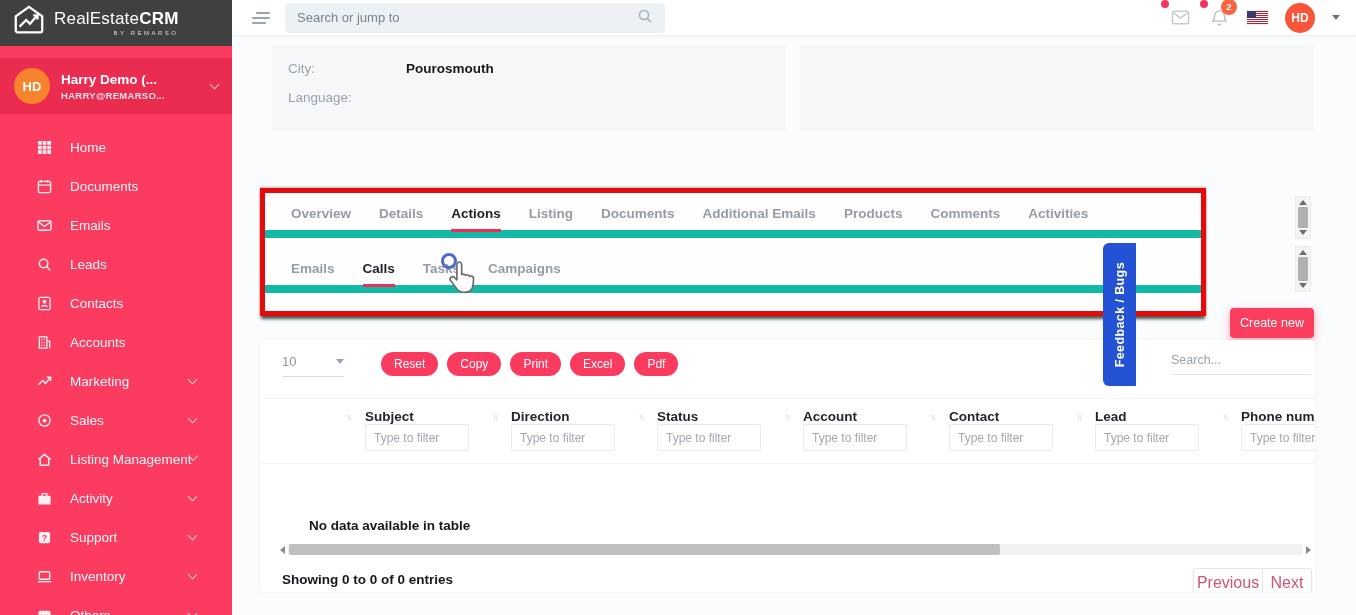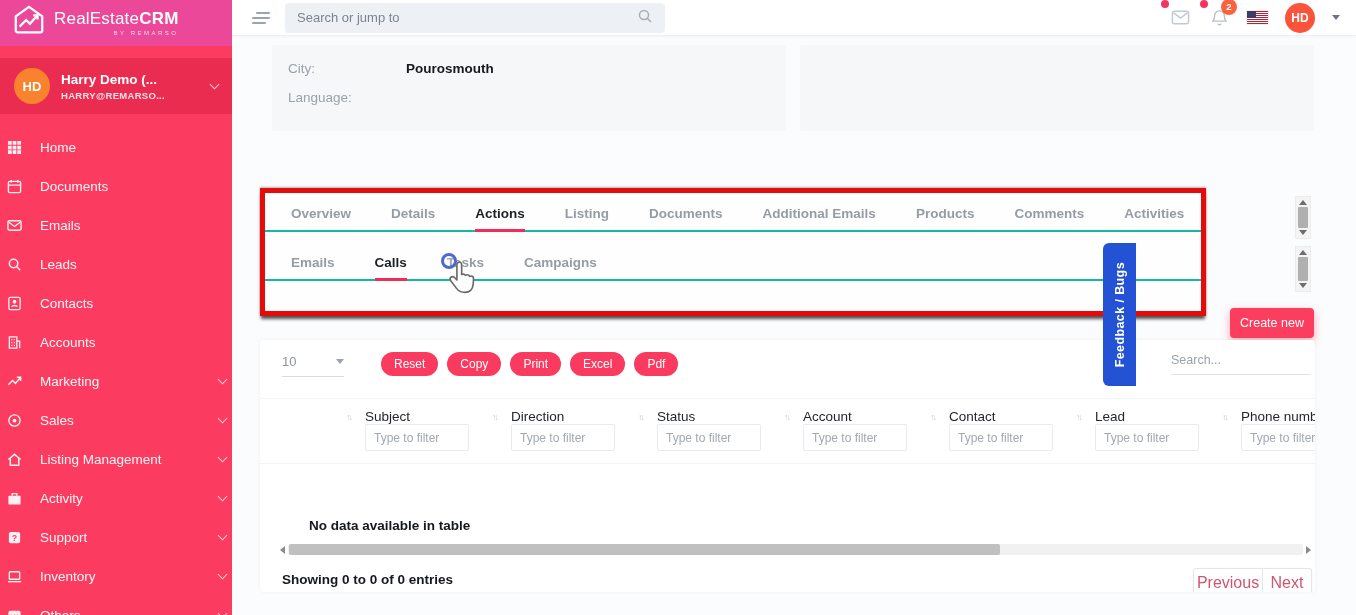--- a/index.html
+++ b/index.html
@@ -1,33 +1,33 @@
 <!DOCTYPE html>
 <html><head>
 <meta charset="utf-8">
 <style>
   * { margin:0; padding:0; box-sizing:border-box; }
   html,body { width:1356px; height:615px; overflow:hidden; font-family:"Liberation Sans", sans-serif; background:#fbfcfd; }
   #app { position:relative; width:1356px; height:615px; }
 
   
   #sidebar { position:absolute; left:0; top:0; width:232px; height:615px; background:#fb3b5f; z-index:10; }
-  .logo-band { height:46px; background:#ec4899; display:flex; align-items:center; padding-left:12px; }
+  .logo-band { height:46px; background:#404040; display:flex; align-items:center; padding-left:12px; }
   .logo-mark { margin-right:8px; flex:0 0 auto; }
   .brand-text { color:#fff; line-height:1; }
   .brand-line { font-size:17px; letter-spacing:.2px; }
   .brand-line b { font-weight:bold; }
   .brand-tag { font-size:6px; letter-spacing:2.5px; color:rgba(255,255,255,.8); text-align:right; margin-top:3px; }
   .user-band { margin-top:12px; height:56px; background:#ea2c51; display:flex; align-items:center; padding:0 14px; }
   .user-avatar { width:36px; height:36px; border-radius:50%; background:#f9822d; color:#fff; font-weight:bold; font-size:13px; display:flex; align-items:center; justify-content:center; flex:0 0 auto; }
   .user-meta { margin-left:11px; flex:1; overflow:hidden; }
   .user-name { color:#fff; font-size:13.5px; font-weight:bold; white-space:nowrap; }
   .user-email { color:rgba(255,255,255,.85); font-size:9.5px; font-weight:bold; letter-spacing:.3px; margin-top:3px; white-space:nowrap; }
   .nav { margin-top:14px; }
-  .nav-item { height:39px; display:flex; align-items:center; padding:0 6px; cursor:pointer; }
+  .nav-item { height:39px; display:flex; align-items:center; padding:0 36px; cursor:pointer; }
   .nav-icon { width:16px; height:16px; flex:0 0 auto; margin-right:18px; display:flex; align-items:center; justify-content:center; }
   .nav-label { color:rgba(255,255,255,.95); font-size:13.5px; flex:1; white-space:nowrap; }
   .chev { width:7px; height:7px; border-right:1.6px solid rgba(255,255,255,.75); border-bottom:1.6px solid rgba(255,255,255,.75); transform:rotate(45deg); margin-top:-4px; }
 
   
   #topbar { position:absolute; left:232px; top:0; width:1124px; height:36px; background:#fff; border-bottom:1px solid #eef0f2; box-shadow:0 1px 3px rgba(0,0,0,.04); display:flex; align-items:center; z-index:5; }
   .hamburger { margin-left:20px; width:18px; cursor:pointer; }
   .hamburger div { height:2px; background:#9aa3af; border-radius:1px; margin:3px 0; }
   .hamburger div:nth-child(1){ width:14px; margin-left:4px; }
   .hamburger div:nth-child(2){ width:18px; }
@@ -49,21 +49,21 @@
 
   .panel { position:absolute; top:9px; height:86px; background:#f5f7f9; border-radius:3px; }
   #panel-left { left:40px; width:514px; padding:16px 16px; }
   #panel-right { left:568px; width:514px; }
   .field-row { display:flex; margin-bottom:14px; }
   .field-label { width:118px; color:#9aa2ac; font-size:13.5px; }
   .field-value { color:#15181d; font-size:13.5px; font-weight:bold; }
 
   
   #tabbox { position:absolute; left:28px; top:152px; width:946px; height:128px; background:#fefefe; border:5px solid #e50b0b; box-shadow:0 4px 3px -1px rgba(40,40,40,.8), 0 -1px 2px rgba(40,40,40,.35); z-index:4; }
-  .tabrow { display:flex; gap:40px; padding:13px 26px 0; border-bottom:2px solid #14b8a6; }
+  .tabrow { display:flex; gap:28px; padding:13px 26px 0; border-bottom:8px solid #14b8a6; }
   .tabrow.sub { margin-top:10px; }
   .tab { padding-bottom:8px; color:#959ca6; font-weight:bold; font-size:13.5px; white-space:nowrap; cursor:pointer; }
   .tab.active { color:#1c2025; border-bottom:3px solid #ef2d56; margin-bottom:-2px; }
 
   
   .mini-sb { position:absolute; width:16px; display:flex; flex-direction:column; align-items:center; background:#f4f4f4; border:1px solid #ececec; }
   #mini-sb-1 { left:1063px; top:160px; height:43px; }
   #mini-sb-2 { left:1063px; top:210px; height:46px; }
   .tri-up { width:0; height:0; border-left:4px solid transparent; border-right:4px solid transparent; border-bottom:5px solid #6d6d6d; margin:3px 0 2px; }
   .tri-down { width:0; height:0; border-left:4px solid transparent; border-right:4px solid transparent; border-top:5px solid #6d6d6d; margin:2px 0 3px; }
@@ -82,21 +82,21 @@
   .pagesize { position:absolute; left:22px; top:14px; width:62px; border-bottom:1px solid #d8dce1; padding-bottom:7px; display:flex; align-items:center; justify-content:space-between; cursor:pointer; }
   .pagesize span { color:#8d949e; font-size:13px; }
   .pills { position:absolute; left:93px; top:12px; display:flex; gap:9px;padding-left:28px; }
   .pill { height:24px; padding:0 13px; border:none; border-radius:12px; background:#fa3b5f; color:#fff; font-size:12px; font-family:"Liberation Sans", sans-serif; cursor:pointer; }
   .tbl-search { position:absolute; right:4px; top:10px; width:140px; border-bottom:1px solid #e1e4e8; padding-bottom:6px; }
   .tbl-search input { width:100%; border:none; outline:none; font-size:12.5px; color:#5d6673; font-family:"Liberation Sans", sans-serif; background:transparent; }
   .tbl-search input::placeholder { color:#9aa2ac; }
 
   .thead { display:flex; padding-left:20px; margin-top:12px; border-top:1px solid #f3f4f6; padding-top:10px; }
   .th { display:flex; align-items:center; justify-content:space-between; padding-right:14px; flex:0 0 auto; }
-  .th-label { font-size:13.5px; font-weight:normal; color:#23272d; white-space:nowrap; }
+  .th-label { font-size:13.5px; font-weight:bold; color:#23272d; white-space:nowrap; }
   .sort { font-size:9px; color:#c6cbd2; letter-spacing:-2px; }
   .tfilters { display:flex; padding-left:20px; padding-bottom:12px; border-bottom:1px solid #f3f4f6; }
   .tf { flex:0 0 auto; }
   .tf input { width:104px; height:27px; border:1px solid #e8eaed; border-radius:2px; padding:0 8px; font-size:12px; color:#6b7280; font-family:"Liberation Sans", sans-serif; outline:none; }
   .tf input::placeholder { color:#a2a8b0; }
   .w0 { width:85px; } .wc { width:146px; }
 
   .empty-msg { position:absolute; left:25px; top:178px; font-size:13.5px; font-weight:bold; color:#15181d;margin-left:24px; }
 
   .hscroll { position:absolute; left:20px; top:203px; width:1031px; height:13px; display:flex; align-items:center; }

